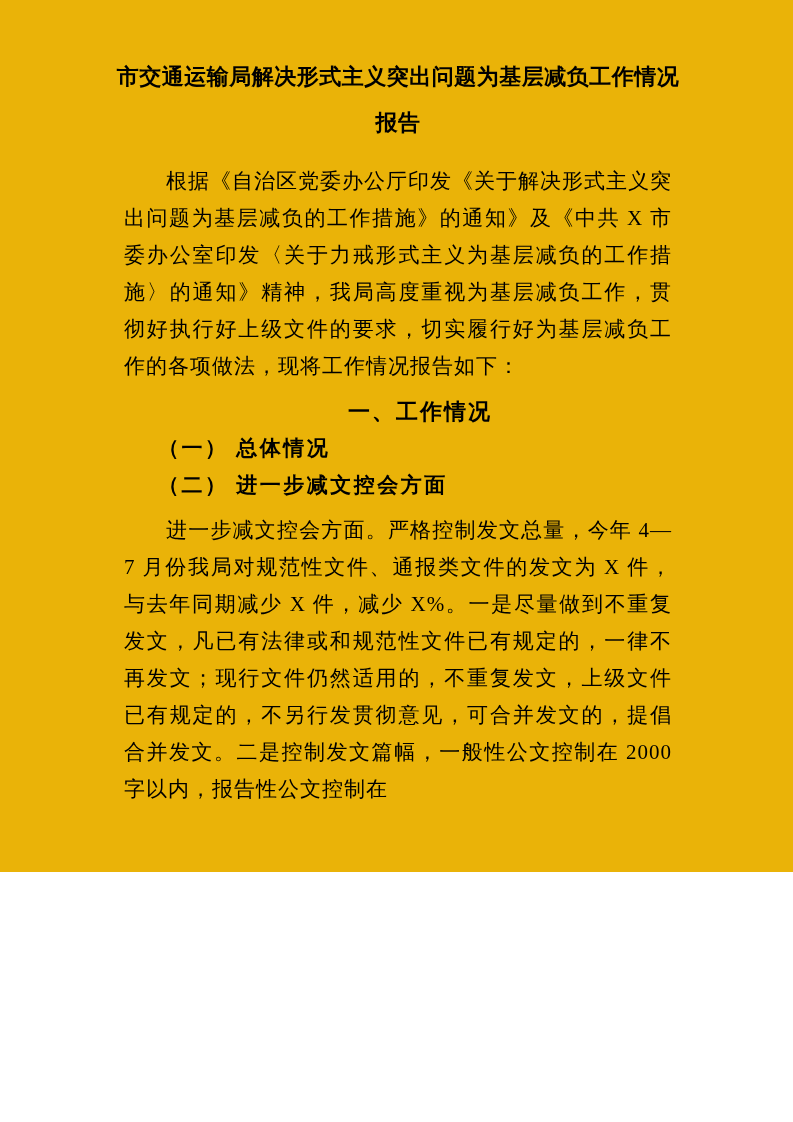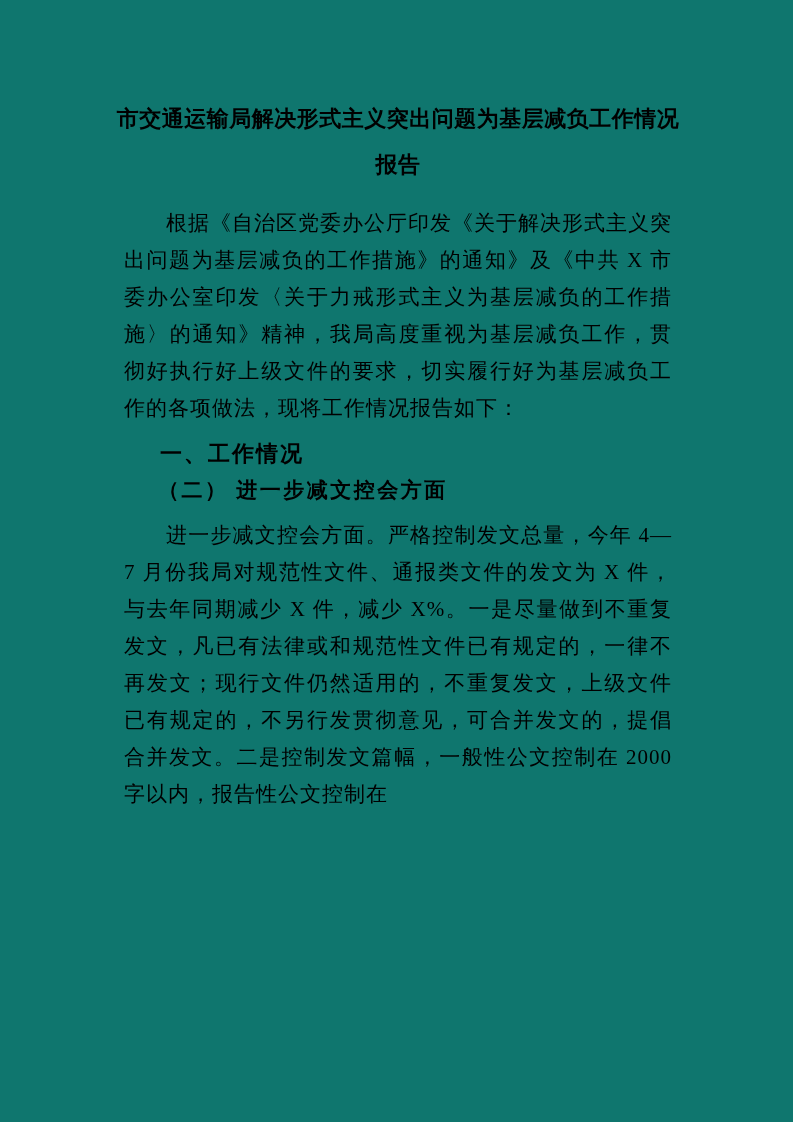--- a/index.html
+++ b/index.html
@@ -10,23 +10,23 @@
   body {
     width: 793px;
     height: 1122px;
     position: relative;
     color: #000000;
     font-family: "Liberation Serif", "DejaVu Serif", serif;
   }
   .page {
     box-sizing: border-box;
     width: 793px;
-    height: 1122px;
-    background: #0f766e;
-    padding: 96px 113px 0 116px;
+    height: 872px;
+    background: #eab308;
+    padding: 54px 113px 0 116px;
     overflow: hidden;
   }
   .doc-title {
     font-family: "Liberation Sans", "DejaVu Sans", sans-serif;
     font-weight: bold;
     font-size: 22px;
     line-height: 46px;
     letter-spacing: 0.5px;
     text-align: center;
     margin: 0 0 17px 0;
@@ -41,38 +41,40 @@
     margin: 8px;
   }
   .heading1 {
     font-family: "Liberation Sans", "DejaVu Sans", sans-serif;
     font-weight: bold;
     font-size: 22px;
     line-height: 37px;
     letter-spacing: 2px;
     text-indent: 2em;
     margin: 0;
+    text-align: center;
   }
   .heading2 {
     font-family: "Liberation Serif", "DejaVu Serif", serif;
     font-size: 21px;
     line-height: 37px;
     letter-spacing: 2.5px;
     text-indent: 2em;
     margin: 0;
   }
 </style>
 </head>
 <body>
 
 <div class="page">
   <h1 class="doc-title">市交通运输局解决形式主义突出问题为基层减负工作情况报告</h1>
 
   <p class="para">根据《自治区党委办公厅印发《关于解决形式主义突出问题为基层减负的工作措施》的通知》及《中共 X 市委办公室印发〈关于力戒形式主义为基层减负的工作措施〉的通知》精神，我局高度重视为基层减负工作，贯彻好执行好上级文件的要求，切实履行好为基层减负工作的各项做法，现将工作情况报告如下：</p>
 
   <h2 class="heading1">一、工作情况</h2>
 
+  <h3 class="heading2">（一） 总体情况</h3>
 
 
   <h3 class="heading2">（二） 进一步减文控会方面</h3>
 
   <p class="para">进一步减文控会方面。严格控制发文总量，今年 4—7 月份我局对规范性文件、通报类文件的发文为 X 件，与去年同期减少 X 件，减少 X%。一是尽量做到不重复发文，凡已有法律或和规范性文件已有规定的，一律不再发文；现行文件仍然适用的，不重复发文，上级文件已有规定的，不另行发贯彻意见，可合并发文的，提倡合并发文。二是控制发文篇幅，一般性公文控制在 2000 字以内，报告性公文控制在</p>
 </div>
 
 </body></html>

